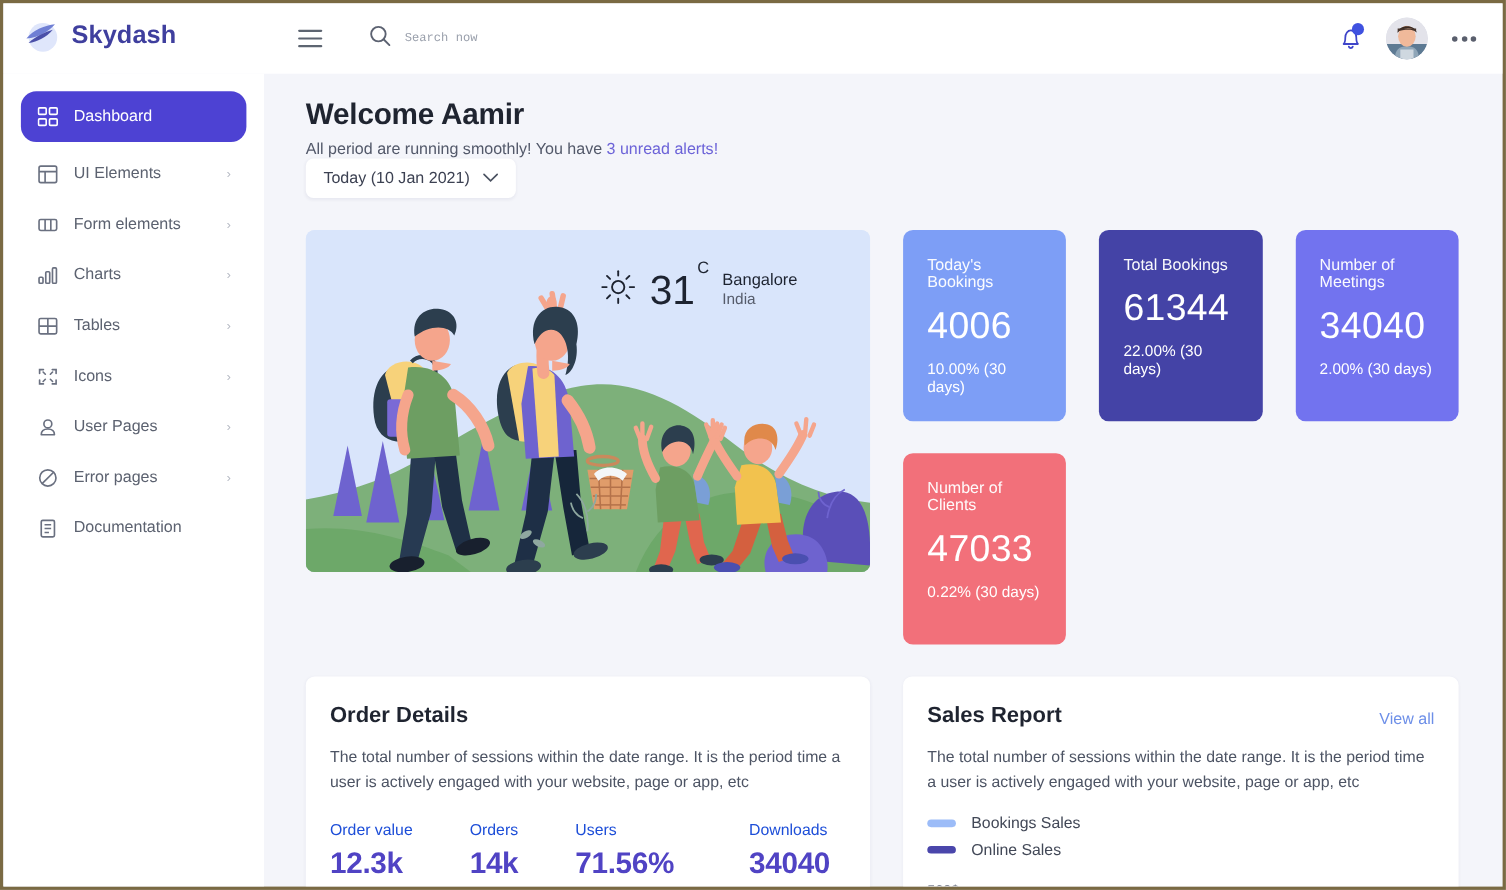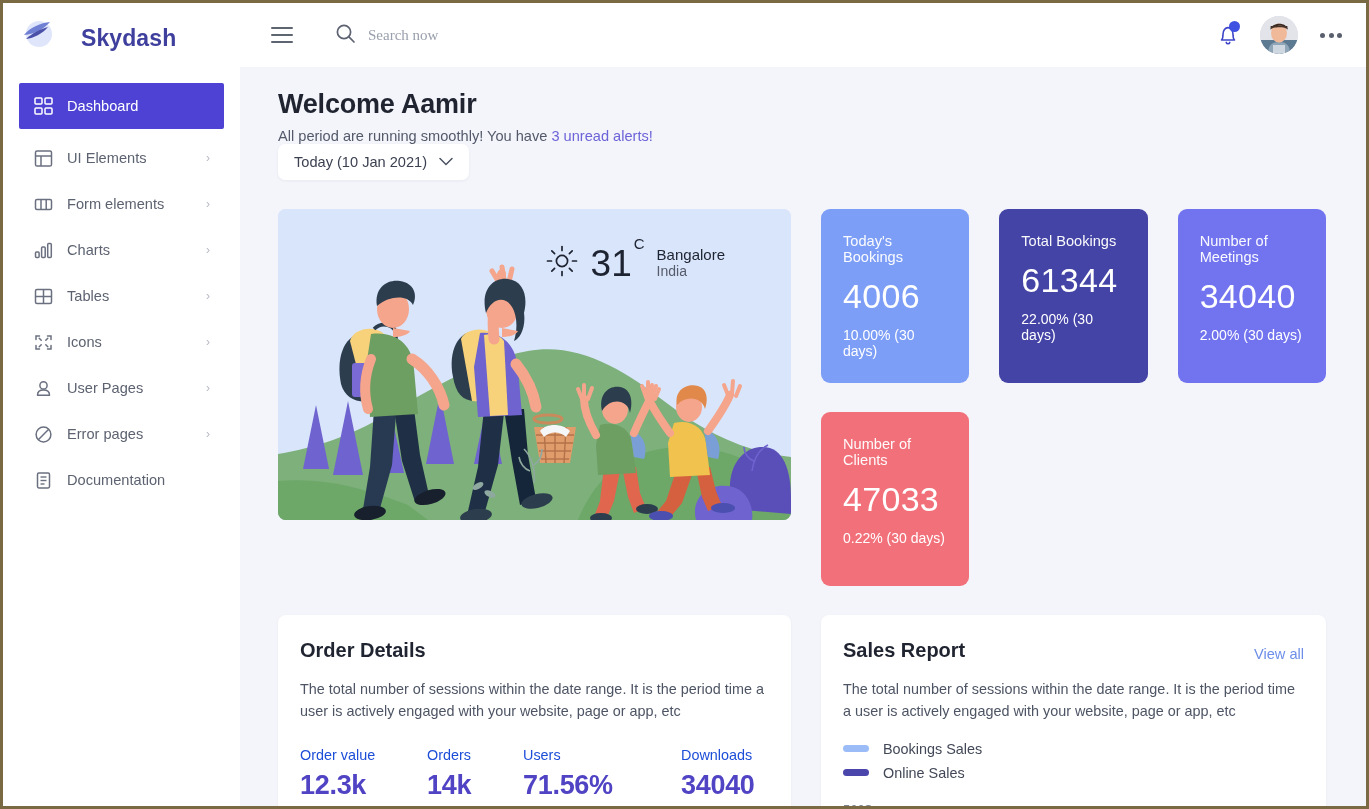--- a/index.html
+++ b/index.html
@@ -19,37 +19,37 @@
   }
 
   
   .topbar {
     height: 64px; min-height: 64px;
     background: #ffffff;
     display: flex; align-items: center;
     padding: 0 22px 0 18px;
     position: relative; z-index: 5;
   }
-  .brand { display: flex; align-items: flex-end; width: 200px; gap: 26px; }
+  .brand { display: flex; align-items: flex-start; width: 200px; gap: 10px; }
   .brand-logo { width: 34px; height: 34px; position: relative; }
   .brand-name {
     font-size: 23px; font-weight: bold; color: #3f3f9e; letter-spacing: .1px;
   }
   .hamburger {
     margin-left: 50px; width: 22px; height: 16px;
     display: flex; flex-direction: column; justify-content: space-between;
     cursor: pointer;
   }
   .hamburger span { display:block; height: 2.4px; background: #5d6571; border-radius: 2px; }
   .search-wrap {
     margin-left: 42px; display: flex; align-items: center; gap: 12px; flex: 1;
   }
   .search-input {
-    border: none; outline: none; font-size: 15px; color: #3b3f4a;
-    font-family: Liberation Serif, serif; background: transparent; width: 300px;
+    border: none; outline: none; font-size: 11px; color: #3b3f4a;
+    font-family: Liberation Mono, monospace; background: transparent; width: 300px;
   }
   .search-input::placeholder { color: #9aa0ac; }
   .topbar-right { display: flex; align-items: center; gap: 20px; }
   .bell { position: relative; width: 24px; height: 26px; cursor: pointer; }
   .bell-dot {
     position: absolute; top: -1px; right: 0px;
     width: 11px; height: 11px; border-radius: 50%; background: #3f51e0;
   }
   .avatar {
     width: 38px; height: 38px; border-radius: 50%;
@@ -61,21 +61,21 @@
   
   .body { display: flex; flex: 1; min-height: 0; }
 
   
   .sidebar {
     width: 237px; min-width: 237px; background: #ffffff;
     padding: 16px 16px 0 16px; overflow: hidden;
   }
   .nav-item {
     display: flex; align-items: center; gap: 14px;
-    height: 46px; padding: 0 14px; border-radius: 2px;
+    height: 46px; padding: 0 14px; border-radius: 14px;
     color: #5c6270; font-size: 14.6px; cursor: pointer;
     margin-bottom: 0px;
   }
   .nav-item + .nav-item { margin-top: 0px; }
   .nav-item.active { background: #4d42d3; color: #ffffff; }
   .nav-item .nav-ico { width: 20px; height: 20px; display: flex; align-items: center; justify-content: center; }
   .nav-label { flex: 1; }
   .chev { color: #b6bac4; font-size: 12px; }
   .nav-gap { height: 6px; }
 

